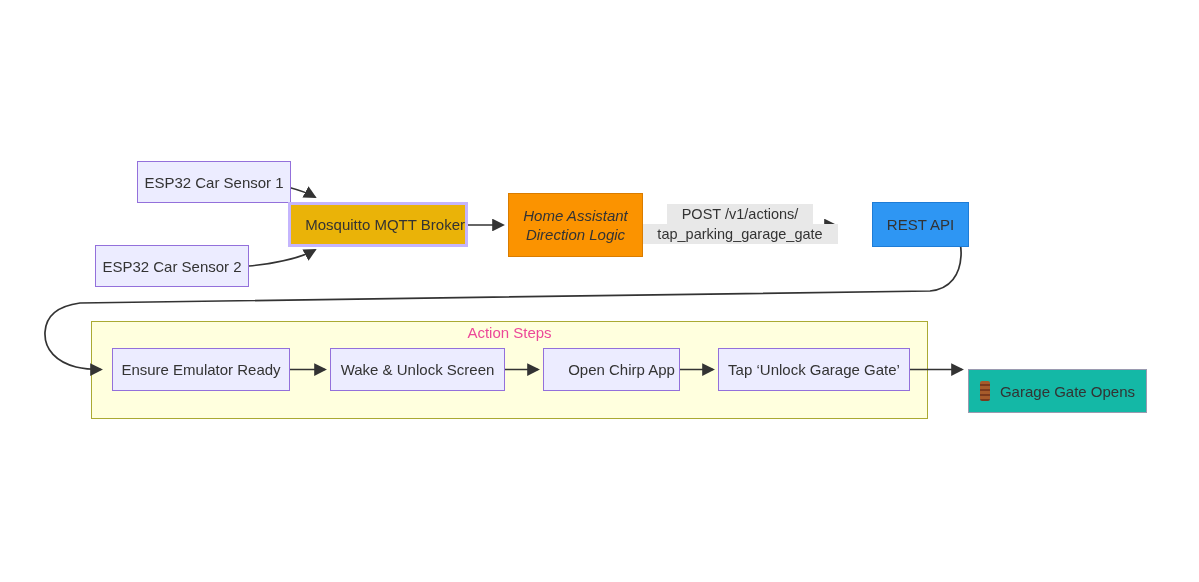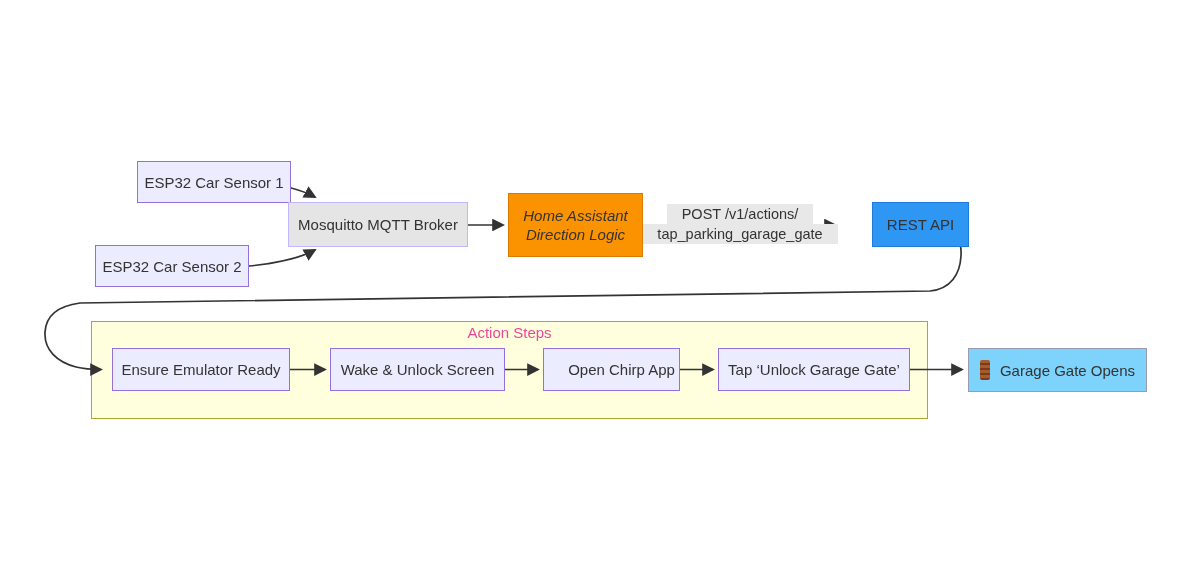--- a/index.html
+++ b/index.html
@@ -15,24 +15,24 @@
   .node{
     position:absolute;
     display:flex;align-items:center;justify-content:center;
     font-size:15px;line-height:19px;
     text-align:center;
     box-sizing:border-box;
     z-index:2;
     white-space:nowrap;
   }
   .lavender{background:#ECECFF;border:1px solid #9370DB;}
-  .pink{background:#e5e5e5;border:1px solid #c4b5fd;}
+  .pink{background:#eab308;border:3px solid #c4b5fd;justify-content:flex-end;}
   .orange{background:#FB9300;border:1px solid #D97C00;flex-direction:column;font-style:italic;}
   .blue{background:#2E96F3;border:1px solid #1E7CD6;}
-  .green{background:#7dd3fc;border:1px solid #9A9AB0;}
+  .green{background:#14b8a6;border:1px solid #9A9AB0;margin-top:21px;}
   .cluster{
     position:absolute;
     left:91px;top:321px;width:837px;height:98px;
     background:#FFFFDE;border:1px solid #AAAA33;
     box-sizing:border-box;z-index:0;
   }
   .cluster-title{
     position:absolute;
     left:0;top:3px;width:100%;
     text-align:center;

